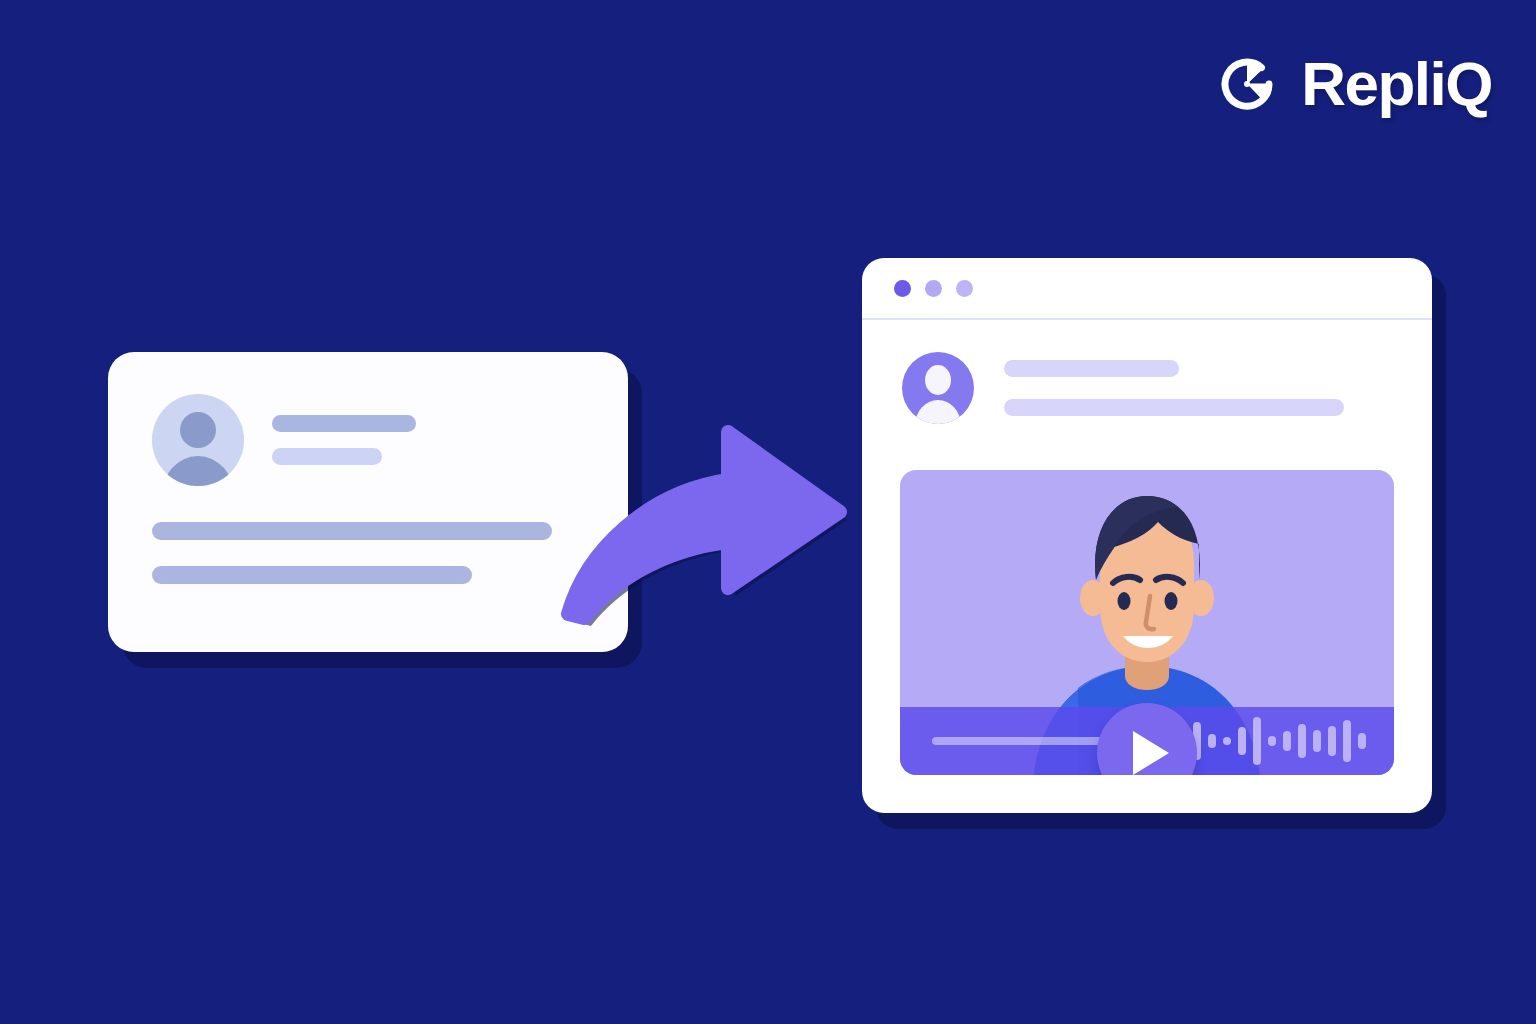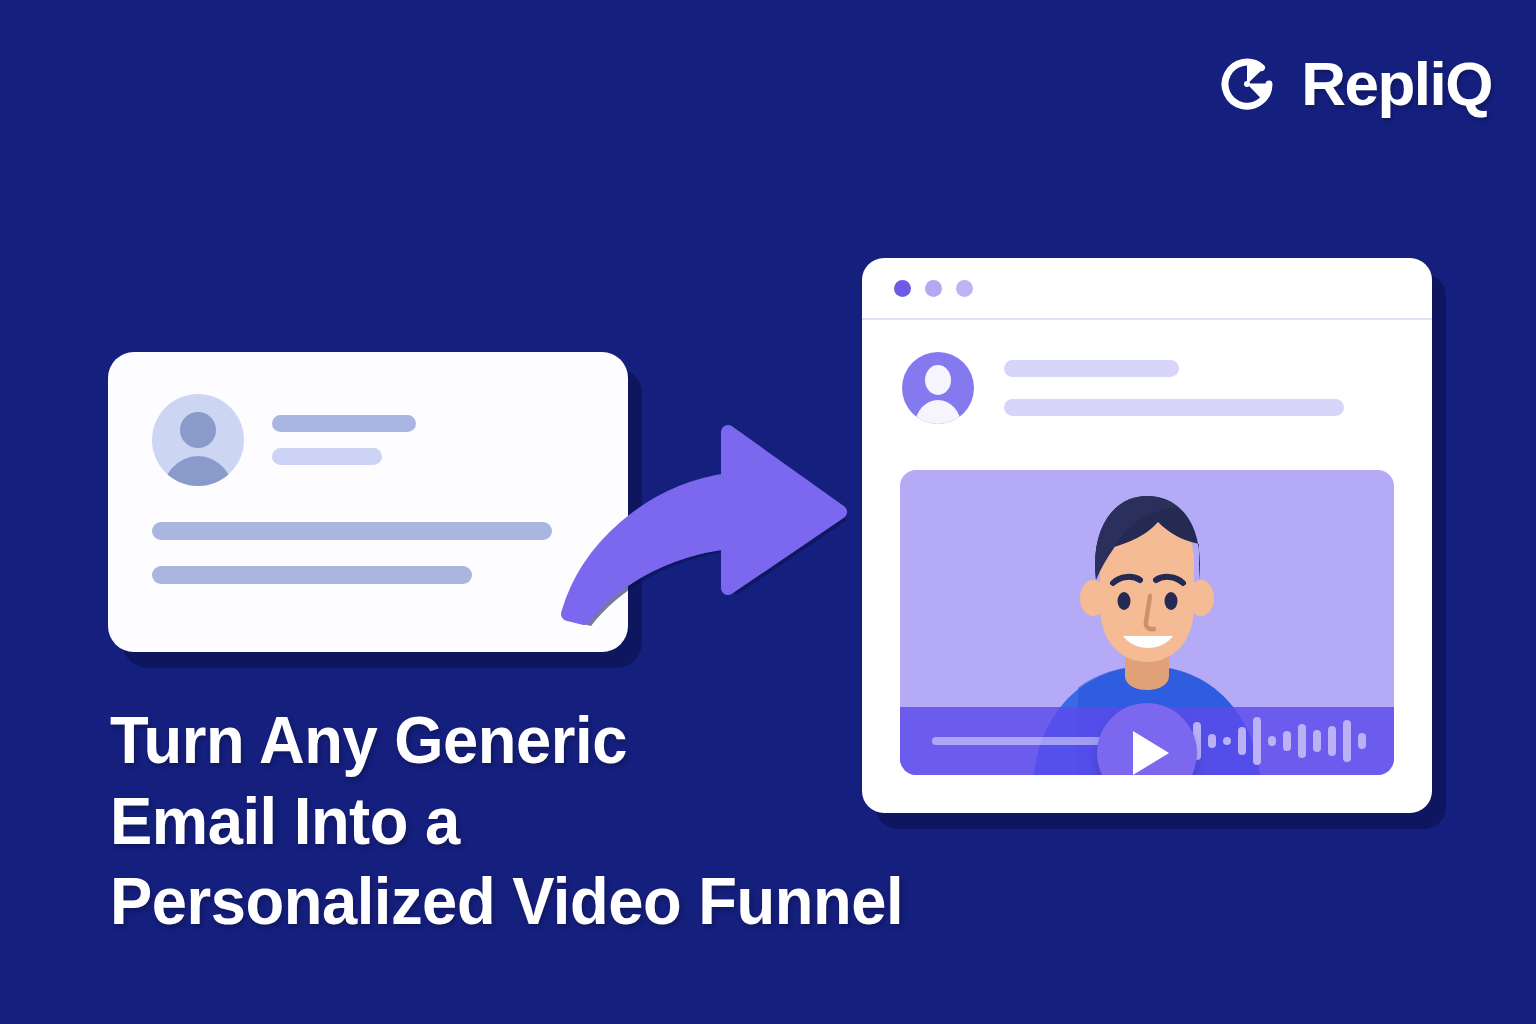--- a/index.html
+++ b/index.html
@@ -379,19 +379,14 @@
           <span class="wbar" style="height:16px"></span>
         </div>
       </div>
 
       <div class="play-btn">
         <span class="play-tri"></span>
       </div>
     </div>
   </div>
 
-  <div class="subhead">
-    <div class="subhead-line">Turn Any Generic</div>
-    <div class="subhead-line">Email Into a</div>
-    <div class="subhead-line">Personalized Video Funnel</div>
-  </div>
 
 </div>
 
 </body></html>

